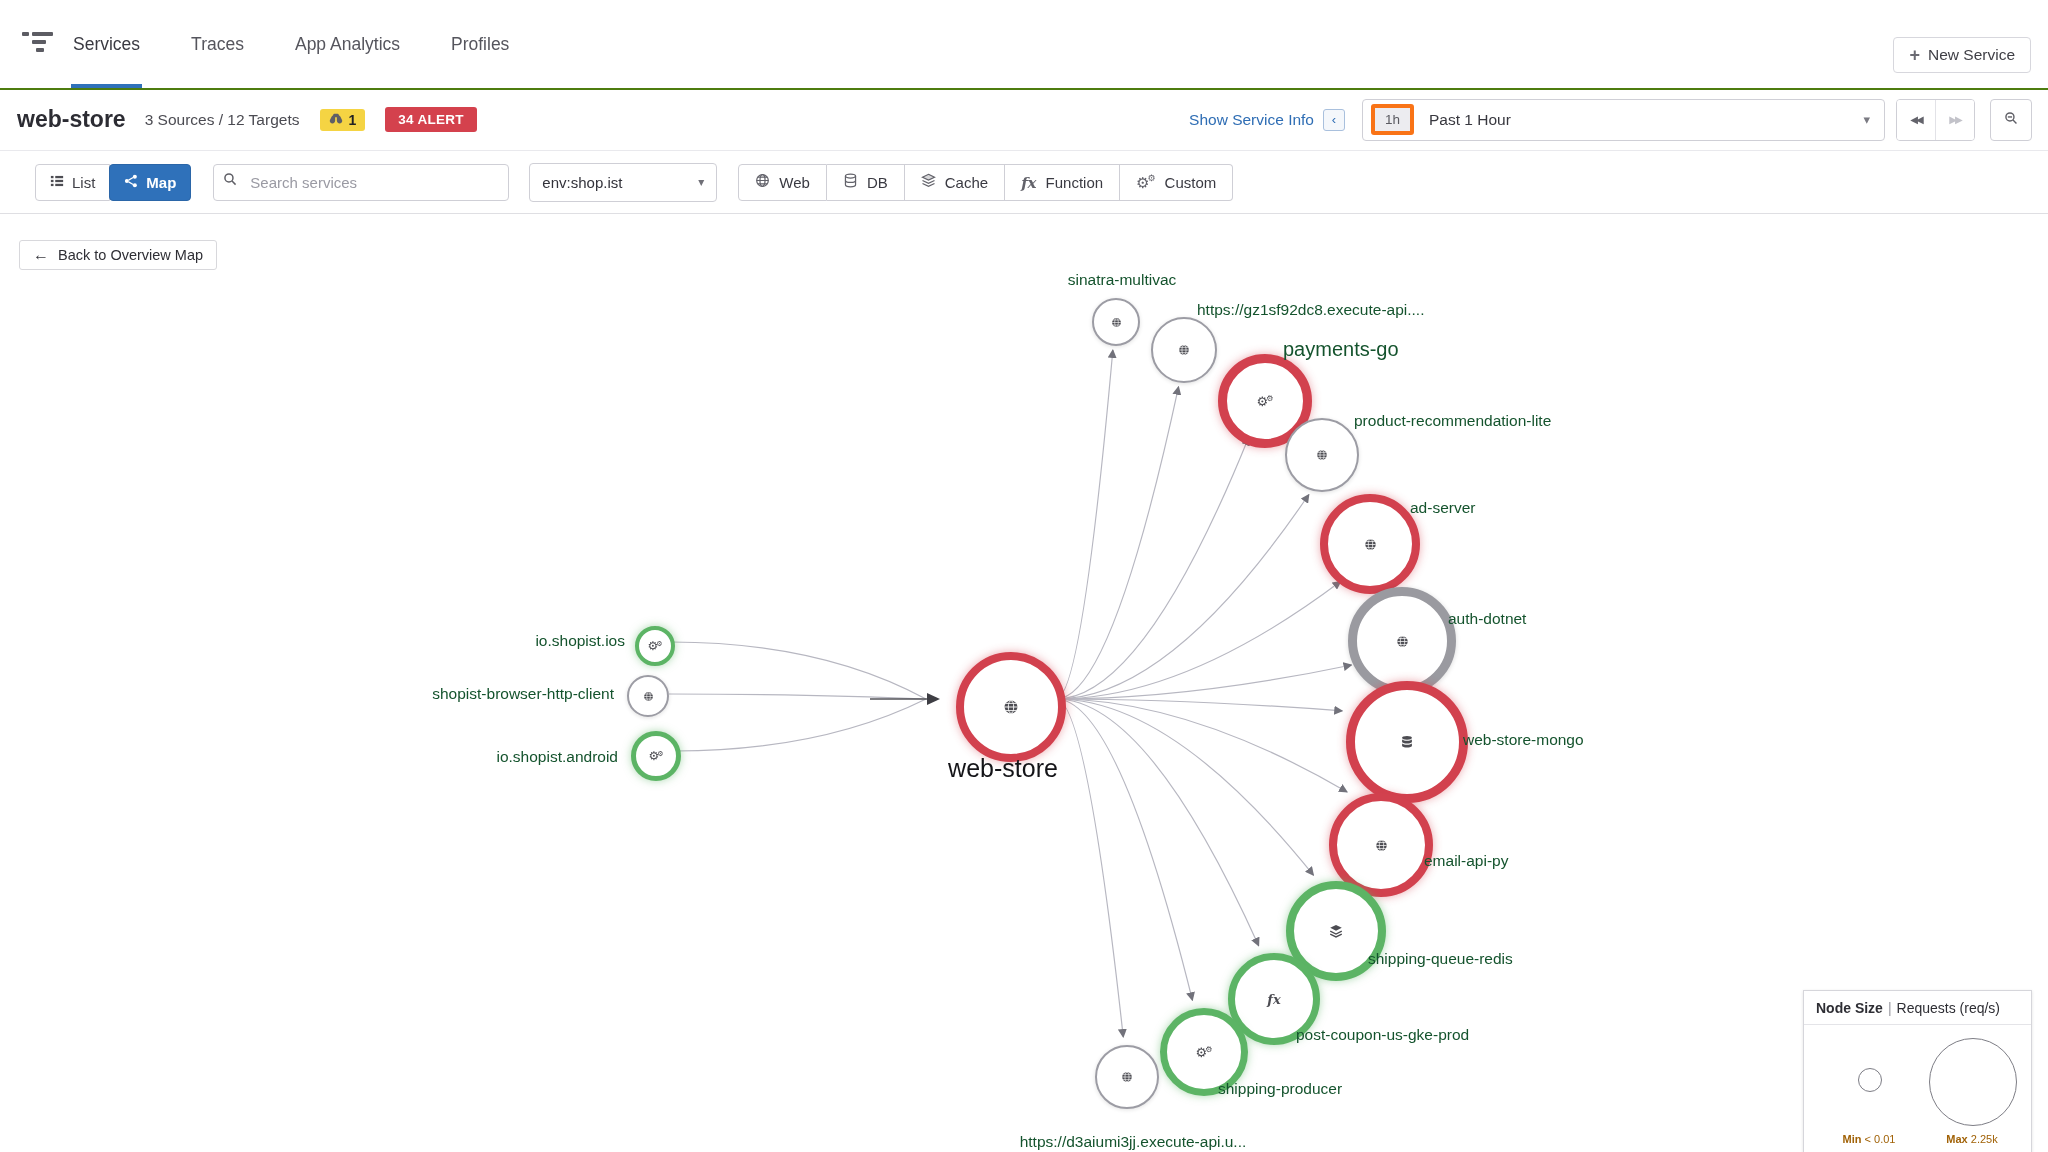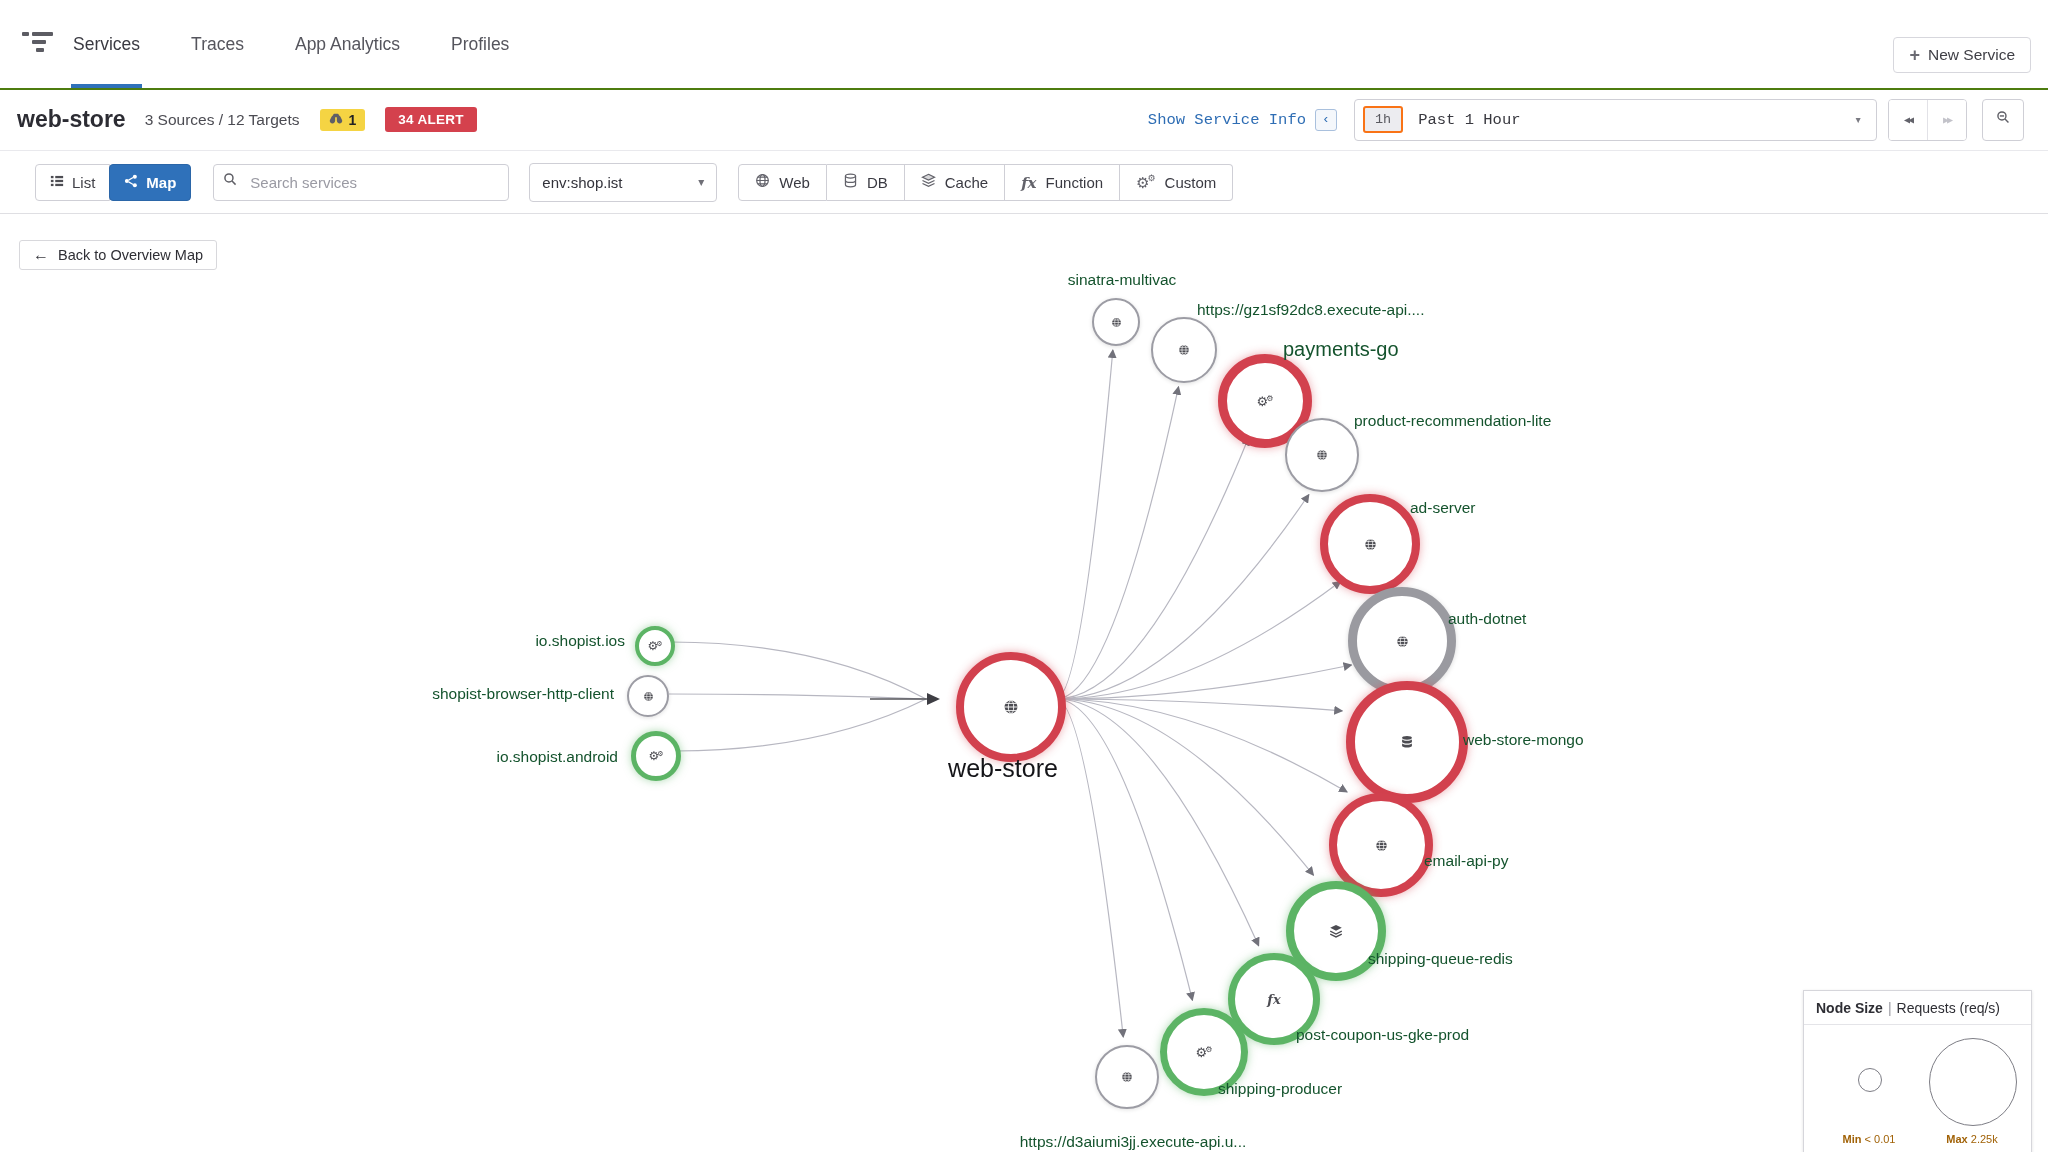--- a/index.html
+++ b/index.html
@@ -19,27 +19,27 @@
   .plus-glyph{color:#6a6a72;font-weight:bold;font-size:18px;line-height:1;}
 
   
   .header-row{position:absolute;top:89px;left:0;right:0;height:61px;border-bottom:1px solid #e9e9ed;background:#fff;display:flex;align-items:center;z-index:5;}
   .svc-title{font-size:23px;font-weight:700;color:#2c2c33;margin-left:17px;}
   .svc-meta{font-size:15.5px;color:#4b4b52;margin-left:19px;}
   .badge-watch{margin-left:21px;display:flex;align-items:center;gap:5px;background:#f5d443;border-radius:3px;
         padding:3px 9px;font-size:14px;font-weight:700;color:#222;}
   .badge-alert{margin-left:20px;background:#d4414d;border-radius:3px;padding:5px 13px;font-size:13.5px;
         font-weight:700;color:#fff;letter-spacing:.3px;}
-  .header-right{margin-left:auto;display:flex;align-items:center;margin-right:24px;font-family:Liberation Mono, monospace;}
+  .header-right{margin-left:auto;display:flex;align-items:center;margin-right:16px;}
   .show-info{display:flex;align-items:center;gap:9px;color:#2e6db4;font-size:15.5px;font-weight:500;cursor:pointer;}
   .chev-box{width:20px;height:20px;border:1px solid #a9c0dd;border-radius:3px;display:flex;align-items:center;justify-content:center;
         font-size:13px;color:#2e6db4;background:#f4f7fb;}
   .timebox{margin-left:17px;width:521px;height:40px;border:1px solid #cfcfd6;border-radius:4px;background:#fff;
         display:flex;align-items:center;cursor:pointer;}
-  .time-chip{margin-left:8px;background:#ececf0;border:2px solid #f97316;border-radius:3px;padding:4px 10px;
+  .time-chip{margin-left:8px;background:#ececf0;border:4px solid #f97316;border-radius:3px;padding:4px 10px;
         font-size:13.5px;color:#5a5a61;}
   .time-label{margin-left:15px;font-size:15.5px;color:#38383f;}
   .time-caret{margin-left:auto;margin-right:14px;color:#7a7a82;font-size:13px;}
   .nav-btn-group{margin-left:11px;display:flex;border:1px solid #cfcfd6;border-radius:4px;overflow:hidden;height:40px;}
   .nav-btn{width:38px;display:flex;align-items:center;justify-content:center;background:#fff;font-size:10px;letter-spacing:-2px;cursor:pointer;}
   .nav-btn.back{color:#63636b;border-right:1px solid #e2e2e7;}
   .nav-btn.fwd{color:#c2c2c9;}
   .zoom-btn{margin-left:15px;width:40px;height:40px;border:1px solid #cfcfd6;border-radius:4px;background:#fff;
         display:flex;align-items:center;justify-content:center;cursor:pointer;}
 

